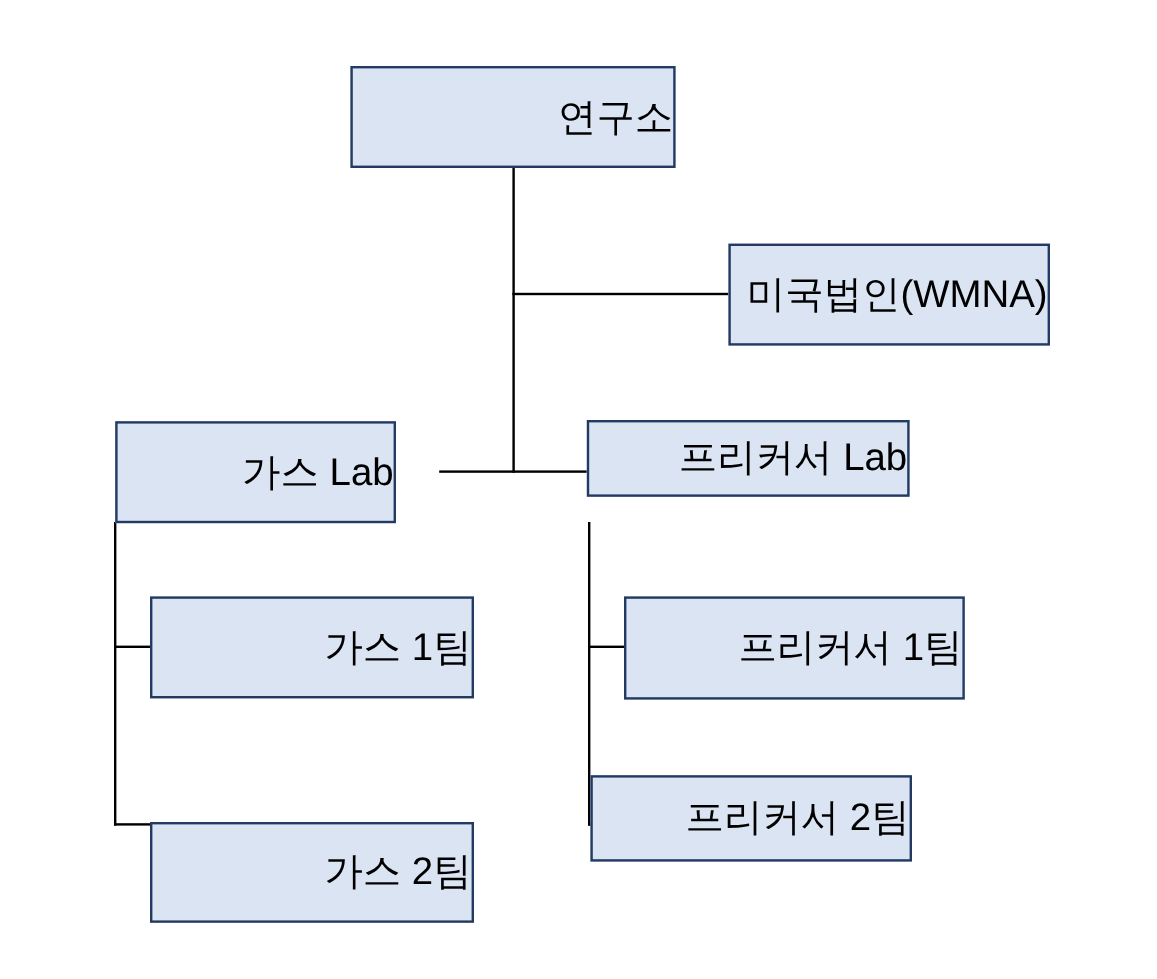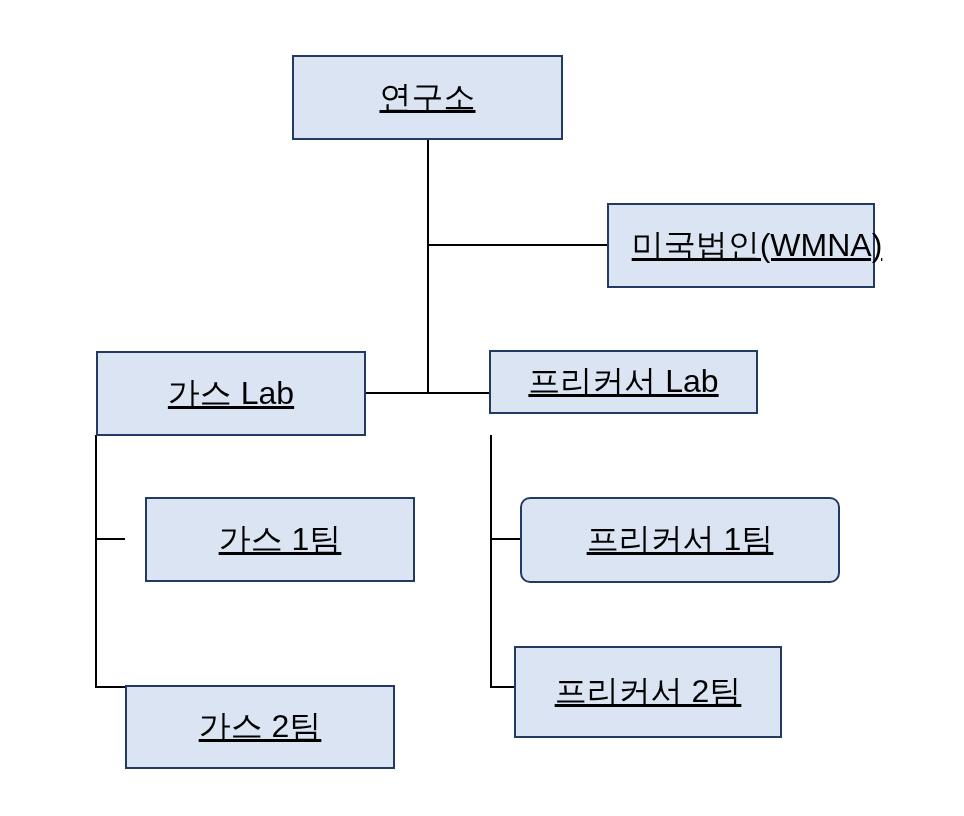--- a/index.html
+++ b/index.html
@@ -15,42 +15,41 @@
     font-family: "Liberation Sans", "DejaVu Sans", sans-serif;
     overflow: hidden;
   }
   .node {
     position: absolute;
     background: var(--box-fill, #dbe4f3);
     border: 2px solid var(--box-border, #233a63);
     box-sizing: border-box;
     display: flex;
     align-items: center;
-    justify-content: center;
-    text-decoration: underline;
+    justify-content: flex-end;
   }
   .node-label {
     font-size: 32px;
     color: var(--text, #000000);
     white-space: nowrap;
   }
   .line {
     position: absolute;
     background: var(--connector, #000000);
   }
 
   
   #node-root            { left: 292px; top: 55px;  width: 271px; height: 85px; }
   #node-us-corp         { left: 607px; top: 203px; width: 268px; height: 85px; padding-left: 32px; }
-  #node-gas-lab         { left: 96px;  top: 351px; width: 270px; height: 85px; }
+  #node-gas-lab         { left: 96px;  top: 351px; width: 234px; height: 85px; }
   #node-precursor-lab   { left: 489px; top: 350px; width: 269px; height: 64px; }
-  #node-gas-team1       { left: 125px; top: 497px; width: 270px; height: 85px; margin-left: 20px; }
+  #node-gas-team1       { left: 125px; top: 497px; width: 270px; height: 85px; }
   #node-gas-team2       { left: 125px; top: 645px; width: 270px; height: 84px; margin-top: 40px; }
-  #node-precursor-team1 { left: 520px; top: 497px; width: 320px; height: 86px; border-radius: 10px; }
-  #node-precursor-team2 { left: 514px; top: 646px; width: 268px; height: 92px; }
+  #node-precursor-team1 { left: 520px; top: 497px; width: 284px; height: 86px; }
+  #node-precursor-team2 { left: 492px; top: 646px; width: 268px; height: 72px; }
 
   
   #ln-root-v  { left: 427px; top: 139px; width: 2px;   height: 255px; }
   #ln-us-h    { left: 427px; top: 244px; width: 180px; height: 2px; }
   #ln-labs-h  { left: 366px; top: 392px; width: 123px; height: 2px; }
   #ln-gas-v   { left: 95px;  top: 435px; width: 2px;   height: 253px; }
   #ln-gas1-h  { left: 95px;  top: 538px; width: 30px;  height: 2px; }
   #ln-gas2-h  { left: 95px;  top: 686px; width: 30px;  height: 2px; }
   #ln-prec-v  { left: 490px; top: 435px; width: 2px;   height: 253px; }
   #ln-prec1-h { left: 490px; top: 538px; width: 30px;  height: 2px; }

